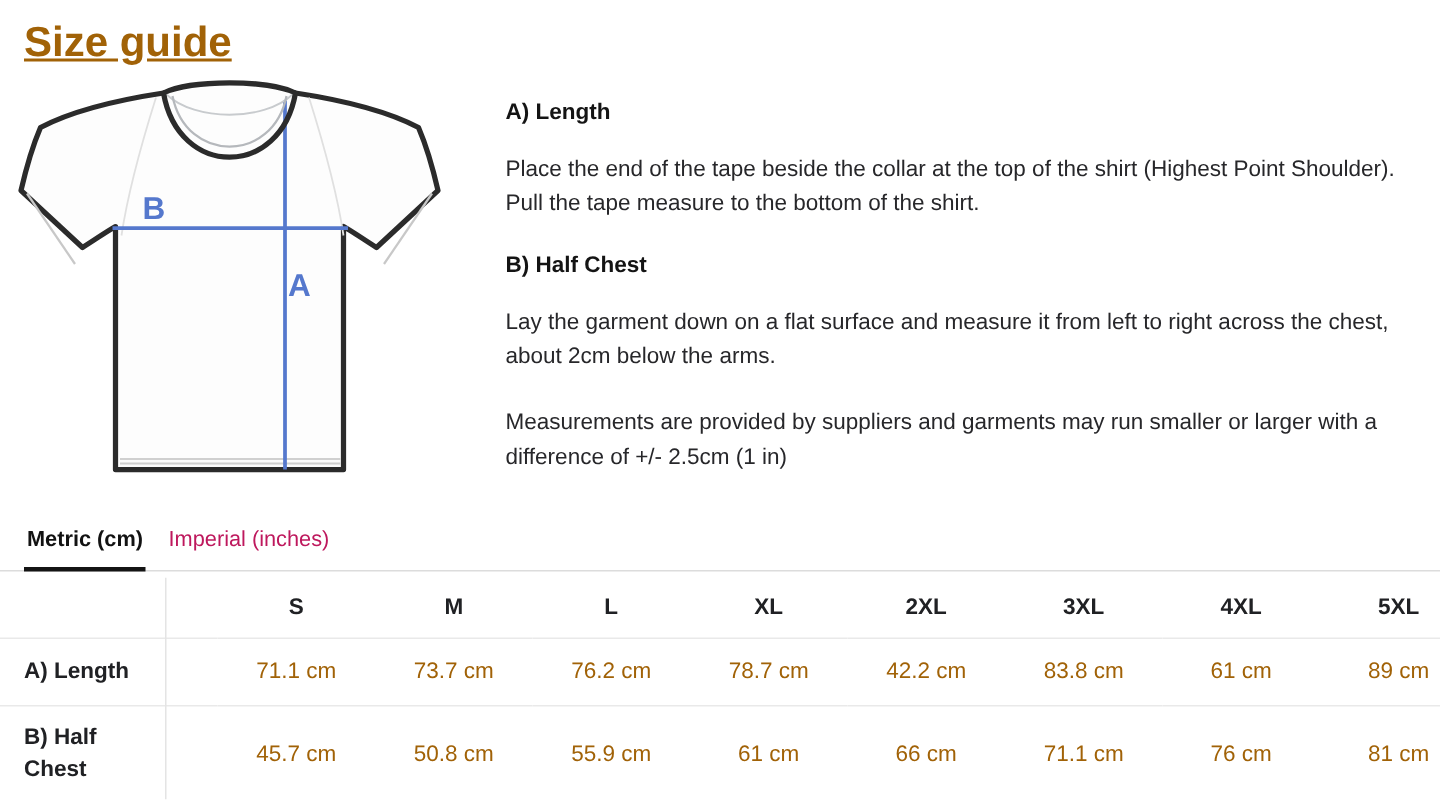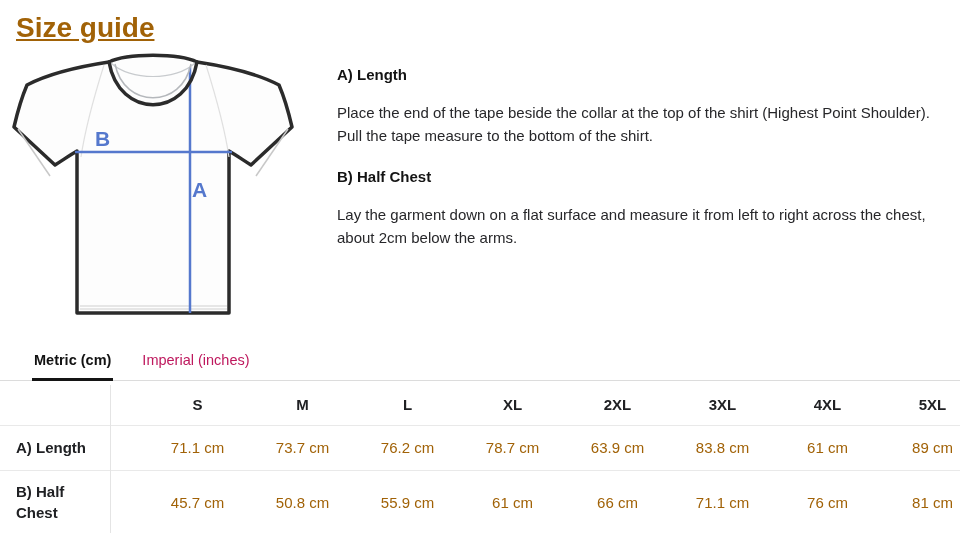--- a/index.html
+++ b/index.html
@@ -45,22 +45,22 @@
     margin: 0 0 21px 0;
   }
 
   .tabbar {
     position: absolute;
     top: 344px; left: 0;
     width: 960px; height: 37px;
     border-bottom: 1px solid #dcdcdc;
     display: flex;
     align-items: flex-end;
-    padding-left: 32px;
-    gap: 27px;
+    padding-left: 16px;
+    gap: 13px;
   }
   .tab {
     position: relative;
     padding: 0 2px 12px 2px;
     font-size: 14.5px;
     color: #be185d;
     cursor: pointer;
     white-space: nowrap;
   }
   .tab.active {
@@ -149,20 +149,21 @@
 
   <text x="90" y="101" font-size="21" font-weight="bold" fill="#5578cd">B</text>
   <text x="187" y="152" font-size="21" font-weight="bold" fill="#5578cd">A</text>
 </svg>
 
 <div class="content">
   <h3>A) Length</h3>
   <p>Place the end of the tape beside the collar at the top of the shirt (Highest Point Shoulder). Pull the tape measure to the bottom of the shirt.</p>
   <h3>B) Half Chest</h3>
   <p>Lay the garment down on a flat surface and measure it from left to right across the chest, about 2cm below the arms.</p>
+  <p>Measurements are provided by suppliers and garments may run smaller or larger with a difference of +/- 2.5cm (1 in)</p>
 </div>
 
 <div class="tabbar">
   <div class="tab active">
     <span>Metric (cm)</span>
     <div class="tab-indicator"></div>
   </div>
   <div class="tab">
     <span>Imperial (inches)</span>
   </div>
@@ -195,21 +196,21 @@
         <th>5XL</th>
       </tr>
     </thead>
     <tbody>
       <tr class="row-a">
         <th>A) Length</th>
         <td>71.1 cm</td>
         <td>73.7 cm</td>
         <td>76.2 cm</td>
         <td>78.7 cm</td>
-        <td>63.9 cm</td>
+        <td>42.2 cm</td>
         <td>83.8 cm</td>
         <td>61 cm</td>
         <td>89 cm</td>
       </tr>
       <tr class="row-b">
         <th>B) Half Chest</th>
         <td>45.7 cm</td>
         <td>50.8 cm</td>
         <td>55.9 cm</td>
         <td>61 cm</td>

